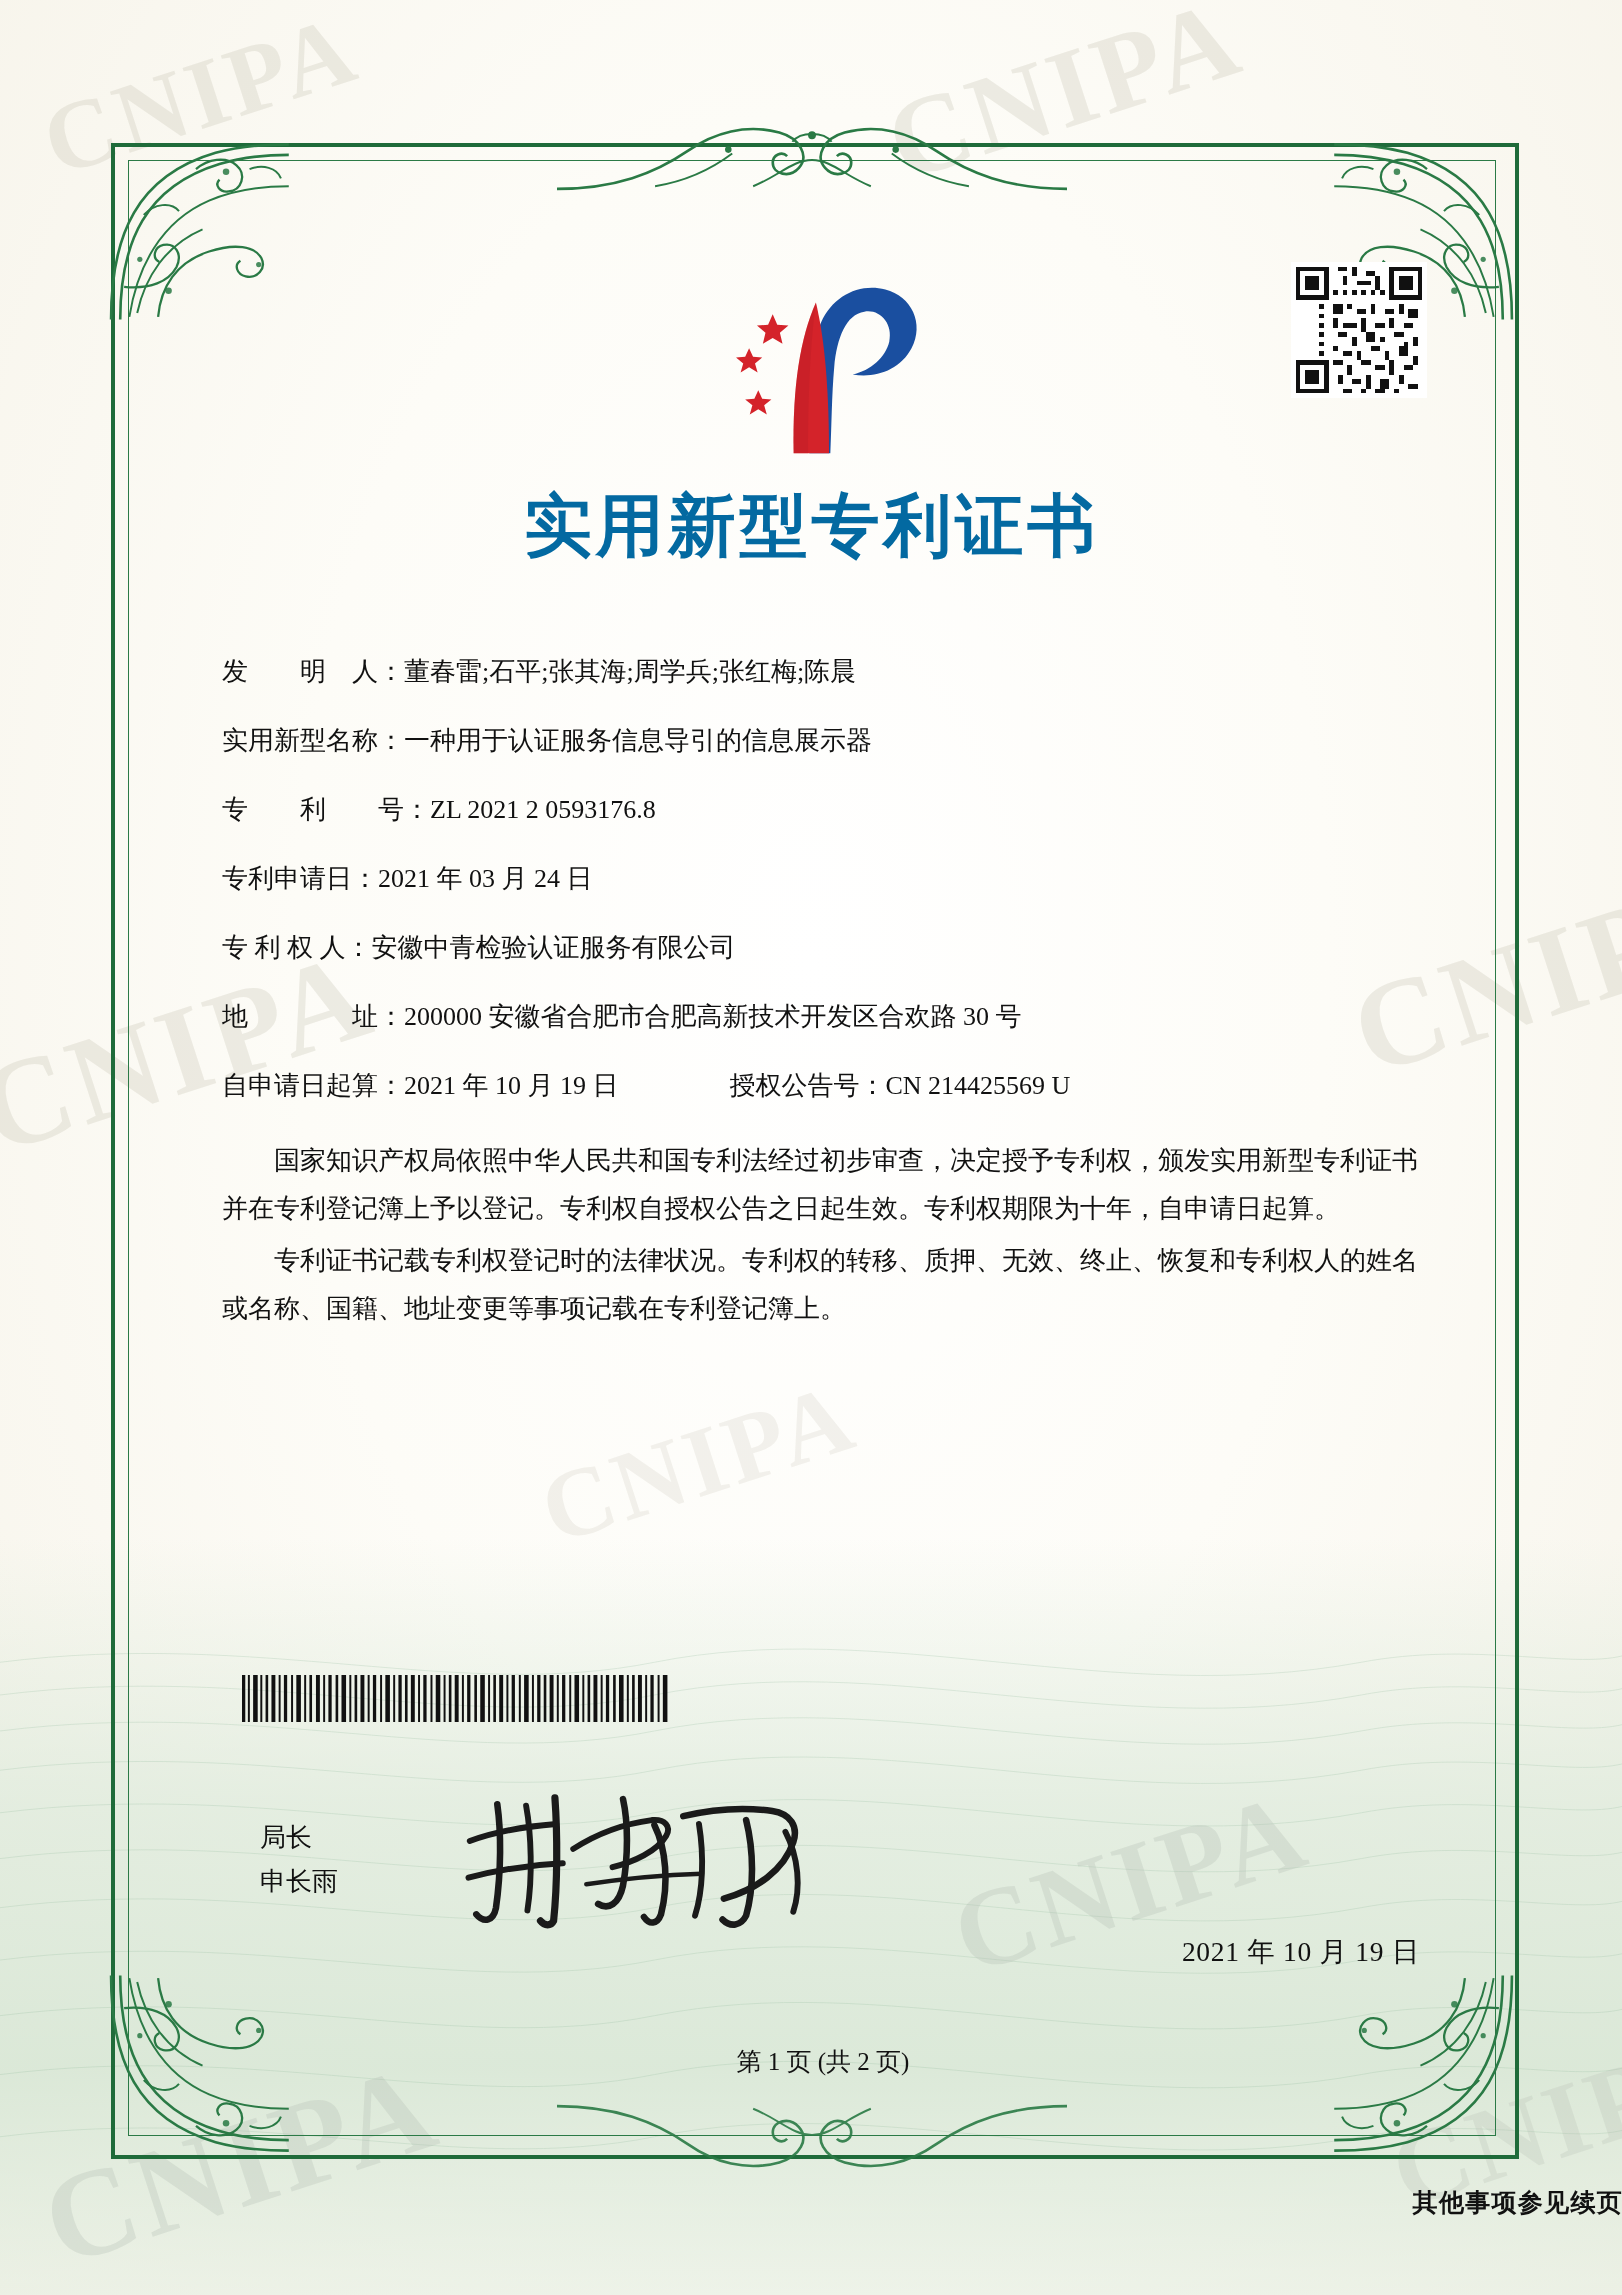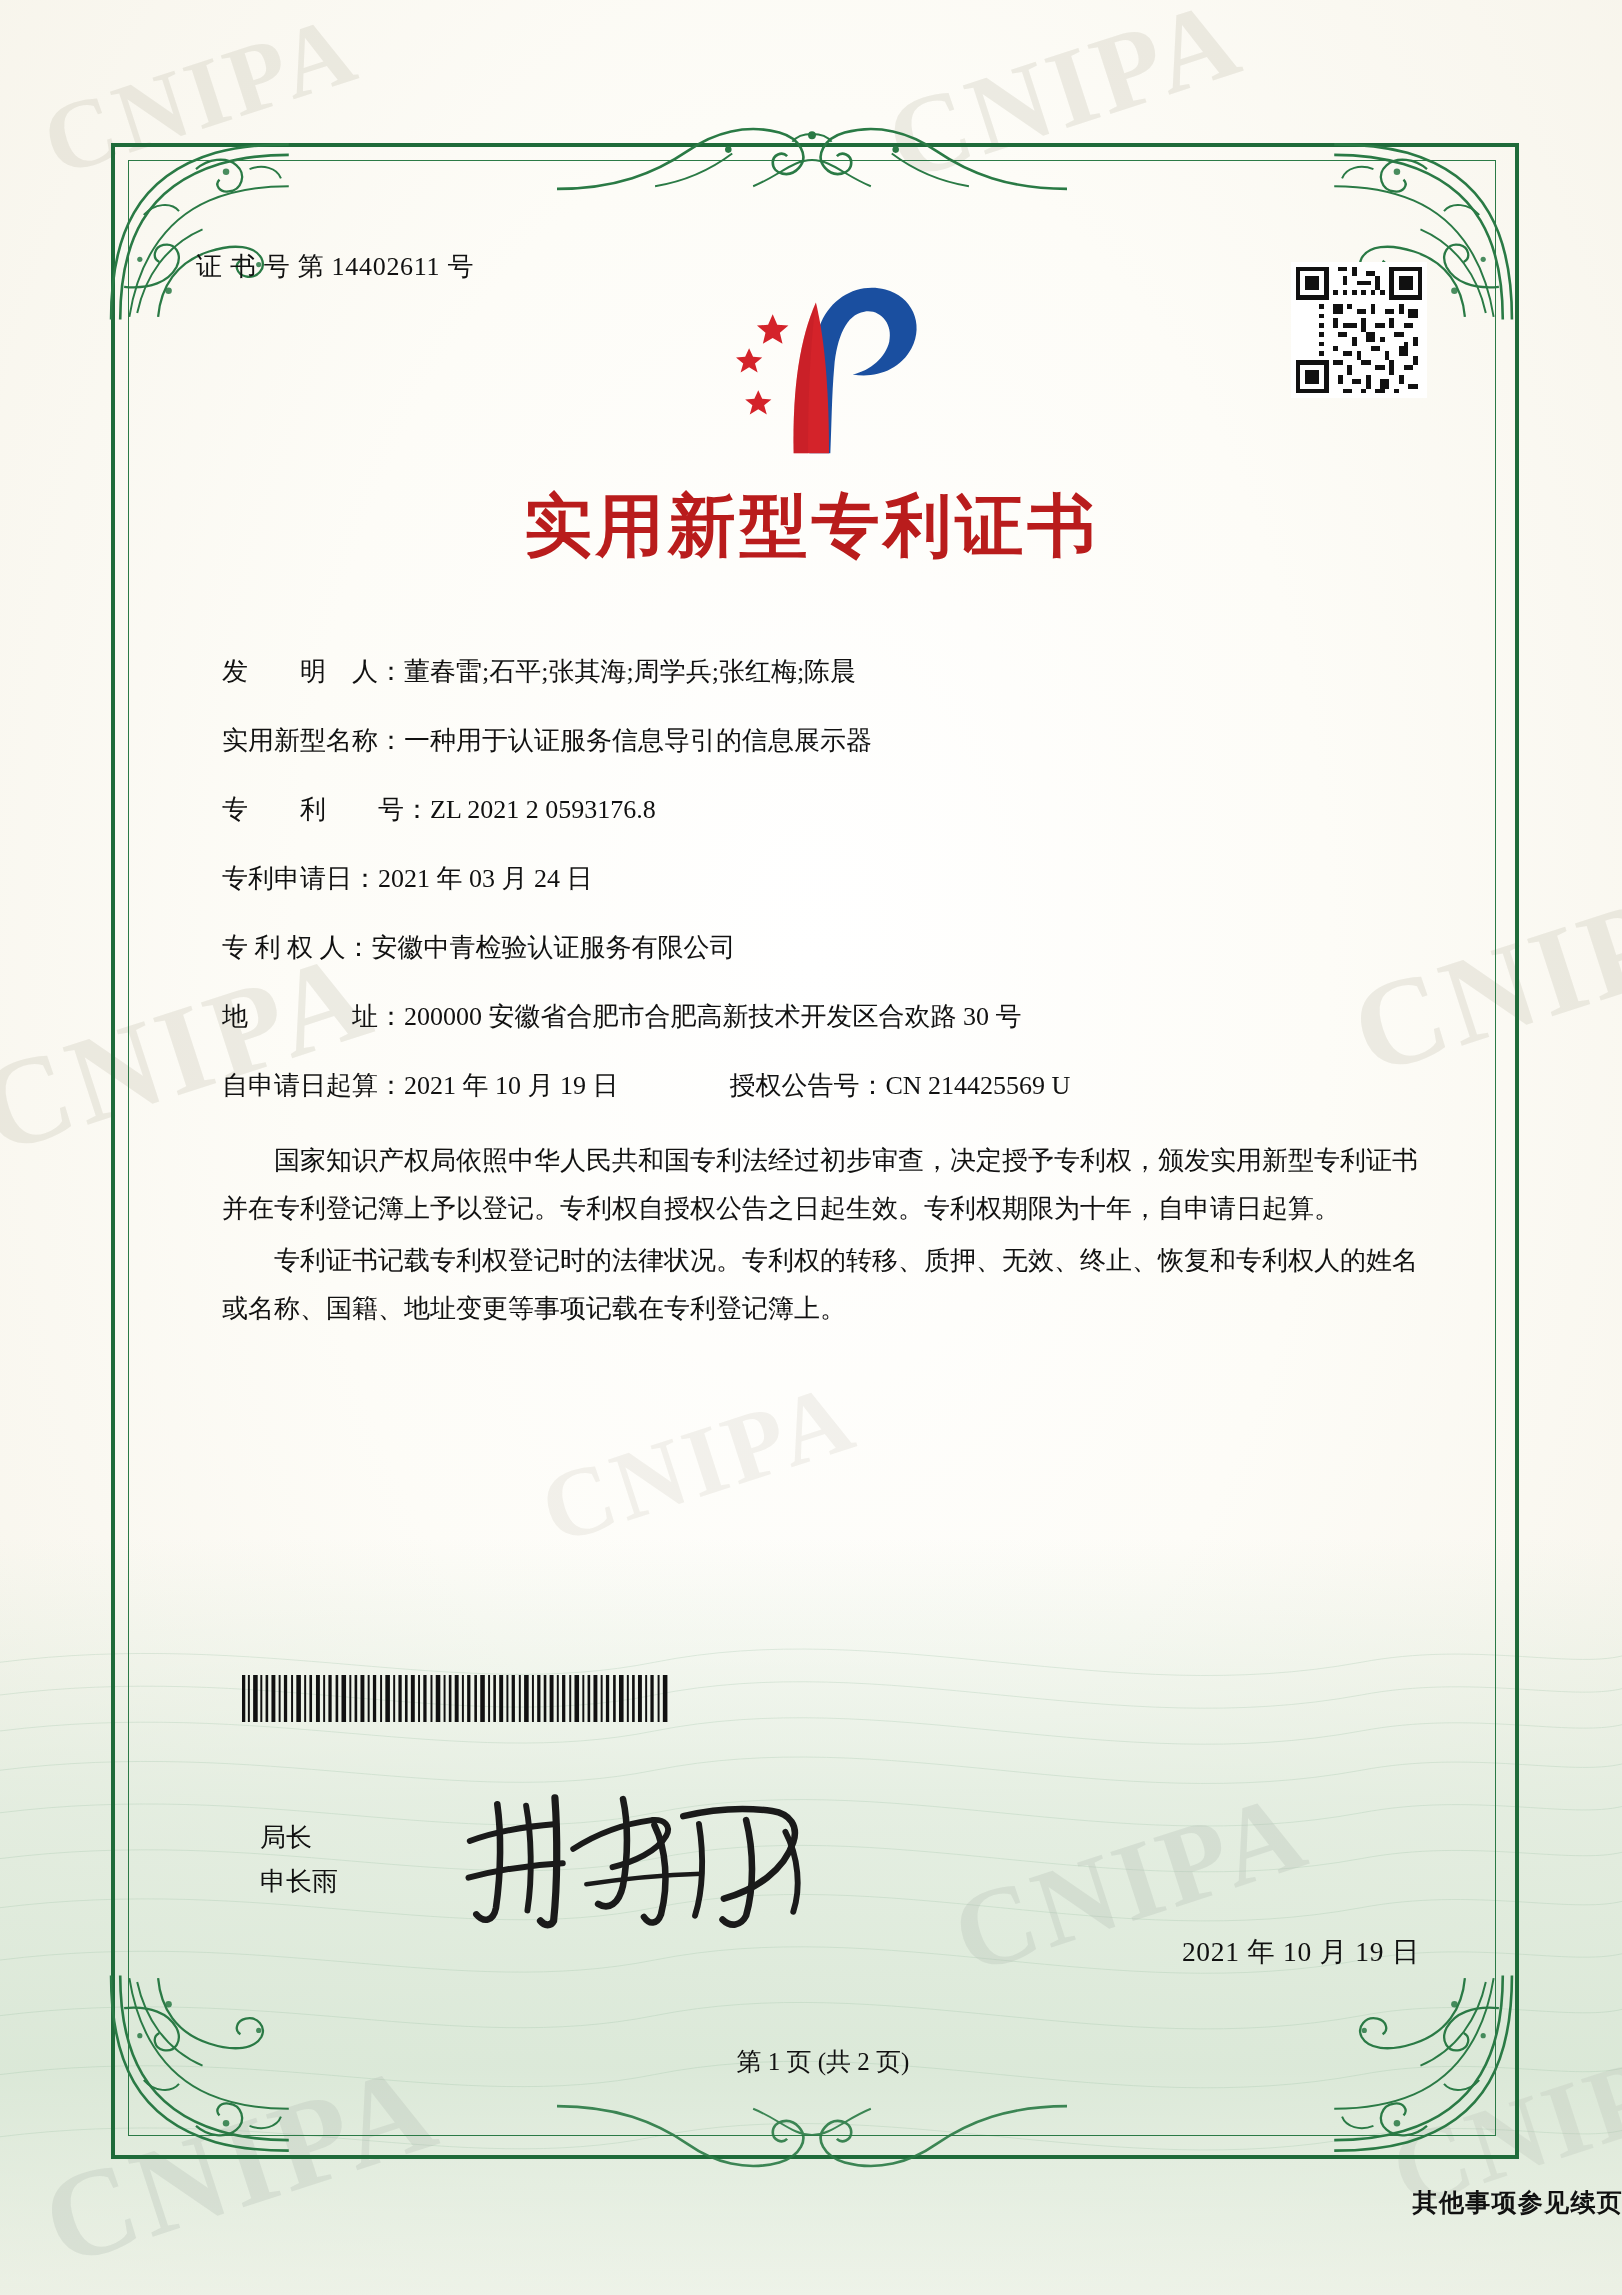--- a/index.html
+++ b/index.html
@@ -133,21 +133,21 @@
   }
 
   .title {
     position: absolute;
     left: 0; right: 0;
     top: 481px;
     text-align: center;
     font-size: 68px;
     font-weight: 700;
     letter-spacing: 3.9px;
-    color: #b91c1c;
+    color: #0369a1;
     font-family: "Liberation Serif", "DejaVu Serif", serif;
   }
 
   .fields {
     position: absolute;
     left: 222px;
     top: 654px;
     width: 1204px;
   }
   .field {
@@ -365,23 +365,20 @@
   <div class="bottom-flourish">
     <svg viewBox="0 0 780 130">
       <g fill="none" stroke="currentColor" stroke-width="4">
         <path d="M0,116 C90,116 150,92 200,58 C240,30 290,16 340,30 C372,39 386,66 370,84 C356,100 330,94 330,76 C330,64 344,58 352,66"></path>
         <path d="M780,116 C690,116 630,92 580,58 C540,30 490,16 440,30 C408,39 394,66 410,84 C424,100 450,94 450,76 C450,64 436,58 428,66"></path>
         <path d="M300,112 C340,96 360,72 390,72 C420,72 440,96 480,112" stroke-width="3"></path>
       </g>
     </svg>
   </div>
 
-  <div class="content">
-    <div class="cert-no">证 书 号 第 14402611 号</div>
-  </div>
 
   <div class="qr">
     <svg viewBox="0 0 29 29" width="136" height="136" shape-rendering="crispEdges">
       <rect width="29" height="29" fill="#ffffff"></rect>
       <g fill="#111111">
 
         <rect x="1" y="1" width="7" height="1"></rect>
           <rect x="1" y="7" width="7" height="1"></rect>
         <rect x="1" y="1" width="1" height="7"></rect>
           <rect x="7" y="1" width="1" height="7"></rect>

